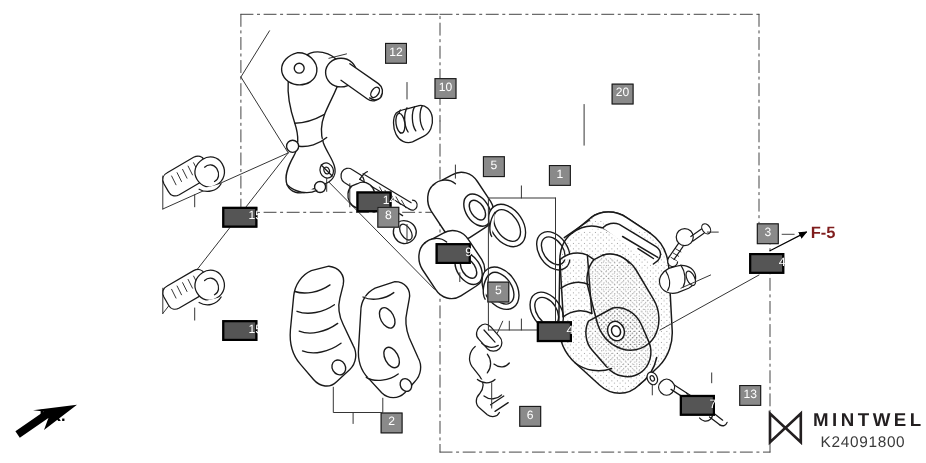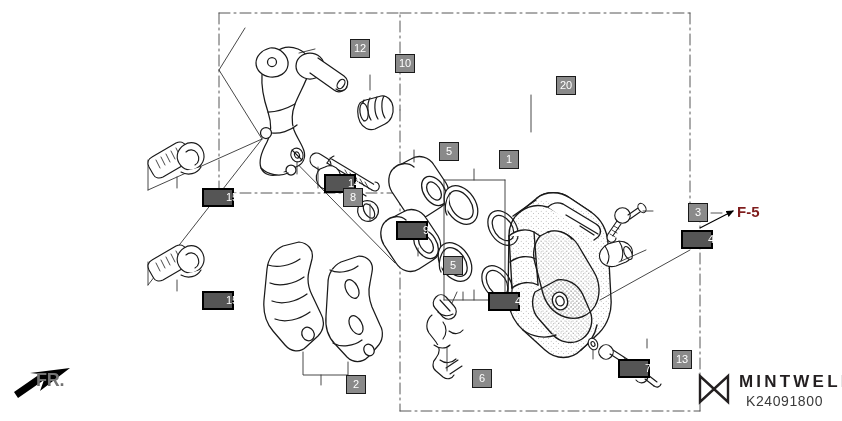--- a/index.html
+++ b/index.html
@@ -15,21 +15,21 @@
            box-sizing:border-box;margin-left:35px;}
   .callout.gray{background:#8a8a8a;color:#ffffff;
                 border:1.5px solid #1a1a1a;}
   .callout.dark{background:#555555;color:#ffffff;
                 border:2px solid #000000;padding-left:28px;}
   .callout span{pointer-events:none;display:block;
                 transform:translateY(-0.5px);}
 
   
   #fr-label{position:absolute;left:36px;top:370px;
-            font-size:18px;font-weight:bold;color:#737373;
+            font-size:15px;font-weight:bold;color:#000000;
             letter-spacing:-0.3px;}
 
   
   #f5-label{position:absolute;left:737px;top:203px;
             font-size:15px;font-weight:bold;color:#7f1d1d;
             letter-spacing:0px;}
 
   
   #wm{position:absolute;left:698px;top:372px;
       display:flex;flex-direction:column;align-items:flex-start;}
@@ -440,21 +440,21 @@
 
     <g fill="none" stroke="#231f20" stroke-width="2.4" stroke-linejoin="miter">
       <path d="M700,376 L700,402 L714,389 L728,402 L728,376 L714,389 Z"></path>
     </g>
   </svg>
 
   <div class="callout gray" style="left:315px;top:39px">
     <span>12</span>
     </div>
 
-  <div class="callout gray" style="left:360px;top:54px">
+  <div class="callout gray" style="left:360px;top:71px">
     <span>10</span>
     </div>
 
   <div class="callout gray" style="left:521px;top:76px">
     <span>20</span>
     </div>
 
   <div class="callout gray" style="left:404px;top:142px">
     <span>5</span>
     </div>

